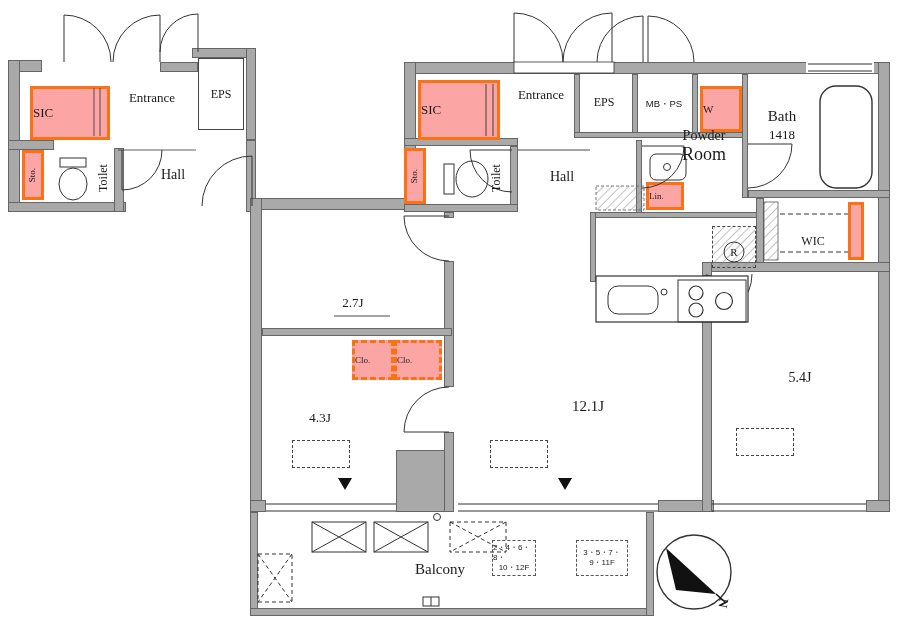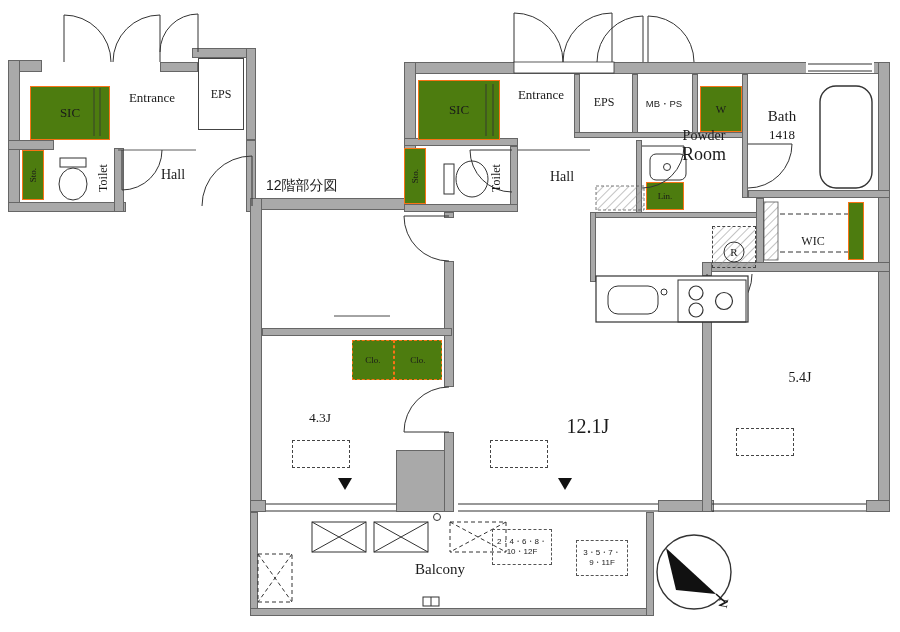--- a/index.html
+++ b/index.html
@@ -3,21 +3,21 @@
 <meta charset="utf-8">
 <style>
   * { margin:0; padding:0; box-sizing:border-box; }
   html,body { background:#ffffff; }
   #plan {
     position:relative; width:900px; height:632px; background:#fff;
     font-family:"Liberation Serif", serif; color:#1a1a1a; overflow:hidden;
   }
   .w   { position:absolute; background:#a9a9a9; border:1px solid #666; z-index:1; }
   .thinbox { position:absolute; background:#fff; border:1px solid #444; z-index:2; display:flex; align-items:center; justify-content:center; }
-  .blue { position:absolute; background:#4d7c0f; border:1px solid #f97316; z-index:2; display:flex; align-items:center; justify-content:center; }
+  .blue { position:absolute; background:#fca5a5; border:3px solid #f97316; z-index:2; display:flex; align-items:center; }
   .blue.dashed { border-style:dashed; }
   .dashedbox { position:absolute; border:1px dashed #444; z-index:4; }
   svg.overlay { position:absolute; left:0; top:0; z-index:5; pointer-events:none; }
   .lbl { position:absolute; z-index:10; display:flex; align-items:center; justify-content:center;
          white-space:nowrap; text-align:center; line-height:1.1; }
   .lbl.left { justify-content:flex-start; }
   .vlbl { transform:rotate(-90deg); }
   .vtext { transform:rotate(-90deg); white-space:nowrap; }
   .tag { position:absolute; z-index:10; border:1px dashed #555; background:transparent;
          display:flex; flex-direction:column; align-items:center; justify-content:center;
@@ -45,21 +45,20 @@
   <div class="blue" style="left:22px;top:150px;width:22px;height:50px;font-size:9px">
     <span class="vtext">Sto.</span>
   </div>
   <div class="thinbox" style="left:198px;top:58px;width:46px;height:72px;font-size:12px">
     <span>EPS</span>
   </div>
 
   <div class="lbl" style="left:112px;top:88px;width:80px;height:20px;font-size:13px">Entrance</div>
   <div class="lbl" style="left:148px;top:164px;width:50px;height:22px;font-size:14px">Hall</div>
   <div class="lbl vlbl" style="left:74px;top:168px;width:60px;height:20px;font-size:12px">Toilet</div>
-  <div class="lbl left" style="left:266px;top:176px;width:120px;height:20px;font-size:14px;font-family:'Liberation Sans',sans-serif">12階部分図</div>
 
   <div class="w" style="left:404px;top:62px;width:486px;height:12px"></div>
   <div class="w" style="left:878px;top:62px;width:12px;height:450px"></div>
   <div class="w" style="left:404px;top:62px;width:12px;height:146px"></div>
   <div class="w" style="left:250px;top:198px;width:164px;height:12px"></div>
   <div class="w" style="left:250px;top:198px;width:12px;height:314px"></div>
   <div class="w" style="left:250px;top:500px;width:16px;height:12px"></div>
   <div class="w" style="left:396px;top:450px;width:58px;height:62px"></div>
   <div class="w" style="left:658px;top:500px;width:56px;height:12px"></div>
   <div class="w" style="left:866px;top:500px;width:24px;height:12px"></div>
@@ -257,26 +256,27 @@
   <div class="lbl" style="left:576px;top:94px;width:56px;height:18px;font-size:12px">EPS</div>
   <div class="lbl" style="left:634px;top:96px;width:60px;height:16px;font-size:9.5px;font-family:'Liberation Sans',sans-serif">MB・PS</div>
   <div class="lbl" style="left:746px;top:106px;width:72px;height:20px;font-size:15px">Bath</div>
   <div class="lbl" style="left:746px;top:126px;width:72px;height:18px;font-size:13px">1418</div>
   <div class="lbl" style="left:664px;top:126px;width:80px;height:20px;font-size:14px">Powder</div>
   <div class="lbl" style="left:664px;top:146px;width:80px;height:18px;font-size:18px">Room</div>
   <div class="lbl vlbl" style="left:467px;top:168px;width:60px;height:20px;font-size:12px">Toilet</div>
   <div class="lbl" style="left:536px;top:166px;width:52px;height:22px;font-size:14px">Hall</div>
   <div class="lbl" style="left:782px;top:232px;width:62px;height:20px;font-size:12px">WIC</div>
   <div class="lbl" style="left:726px;top:244px;width:16px;height:16px;font-size:11px">R</div>
+  <div class="lbl" style="left:265px;top:294px;width:176px;height:18px;font-size:13px">2.7J</div>
   <div class="lbl" style="left:265px;top:408px;width:110px;height:20px;font-size:13.5px">4.3J</div>
-  <div class="lbl" style="left:468px;top:416px;width:240px;height:20px;font-size:20px">12.1J</div>
+  <div class="lbl" style="left:468px;top:396px;width:240px;height:20px;font-size:15px">12.1J</div>
   <div class="lbl" style="left:745px;top:368px;width:110px;height:20px;font-size:14px">5.4J</div>
   <div class="lbl" style="left:392px;top:558px;width:96px;height:22px;font-size:15px">Balcony</div>
 
-  <div class="tag" style="left:492px;top:529px;width:60px;height:36px">
+  <div class="tag" style="left:492px;top:540px;width:44px;height:36px">
     <span>2・4・6・8・</span>
     <span>10・12F</span>
   </div>
   <div class="tag" style="left:576px;top:540px;width:52px;height:36px">
     <span>3・5・7・</span>
     <span>9・11F</span>
   </div>
 
   <div class="lbl nmark" style="left:714px;top:594px;width:18px;height:18px;transform:rotate(100deg)">N</div>
 

